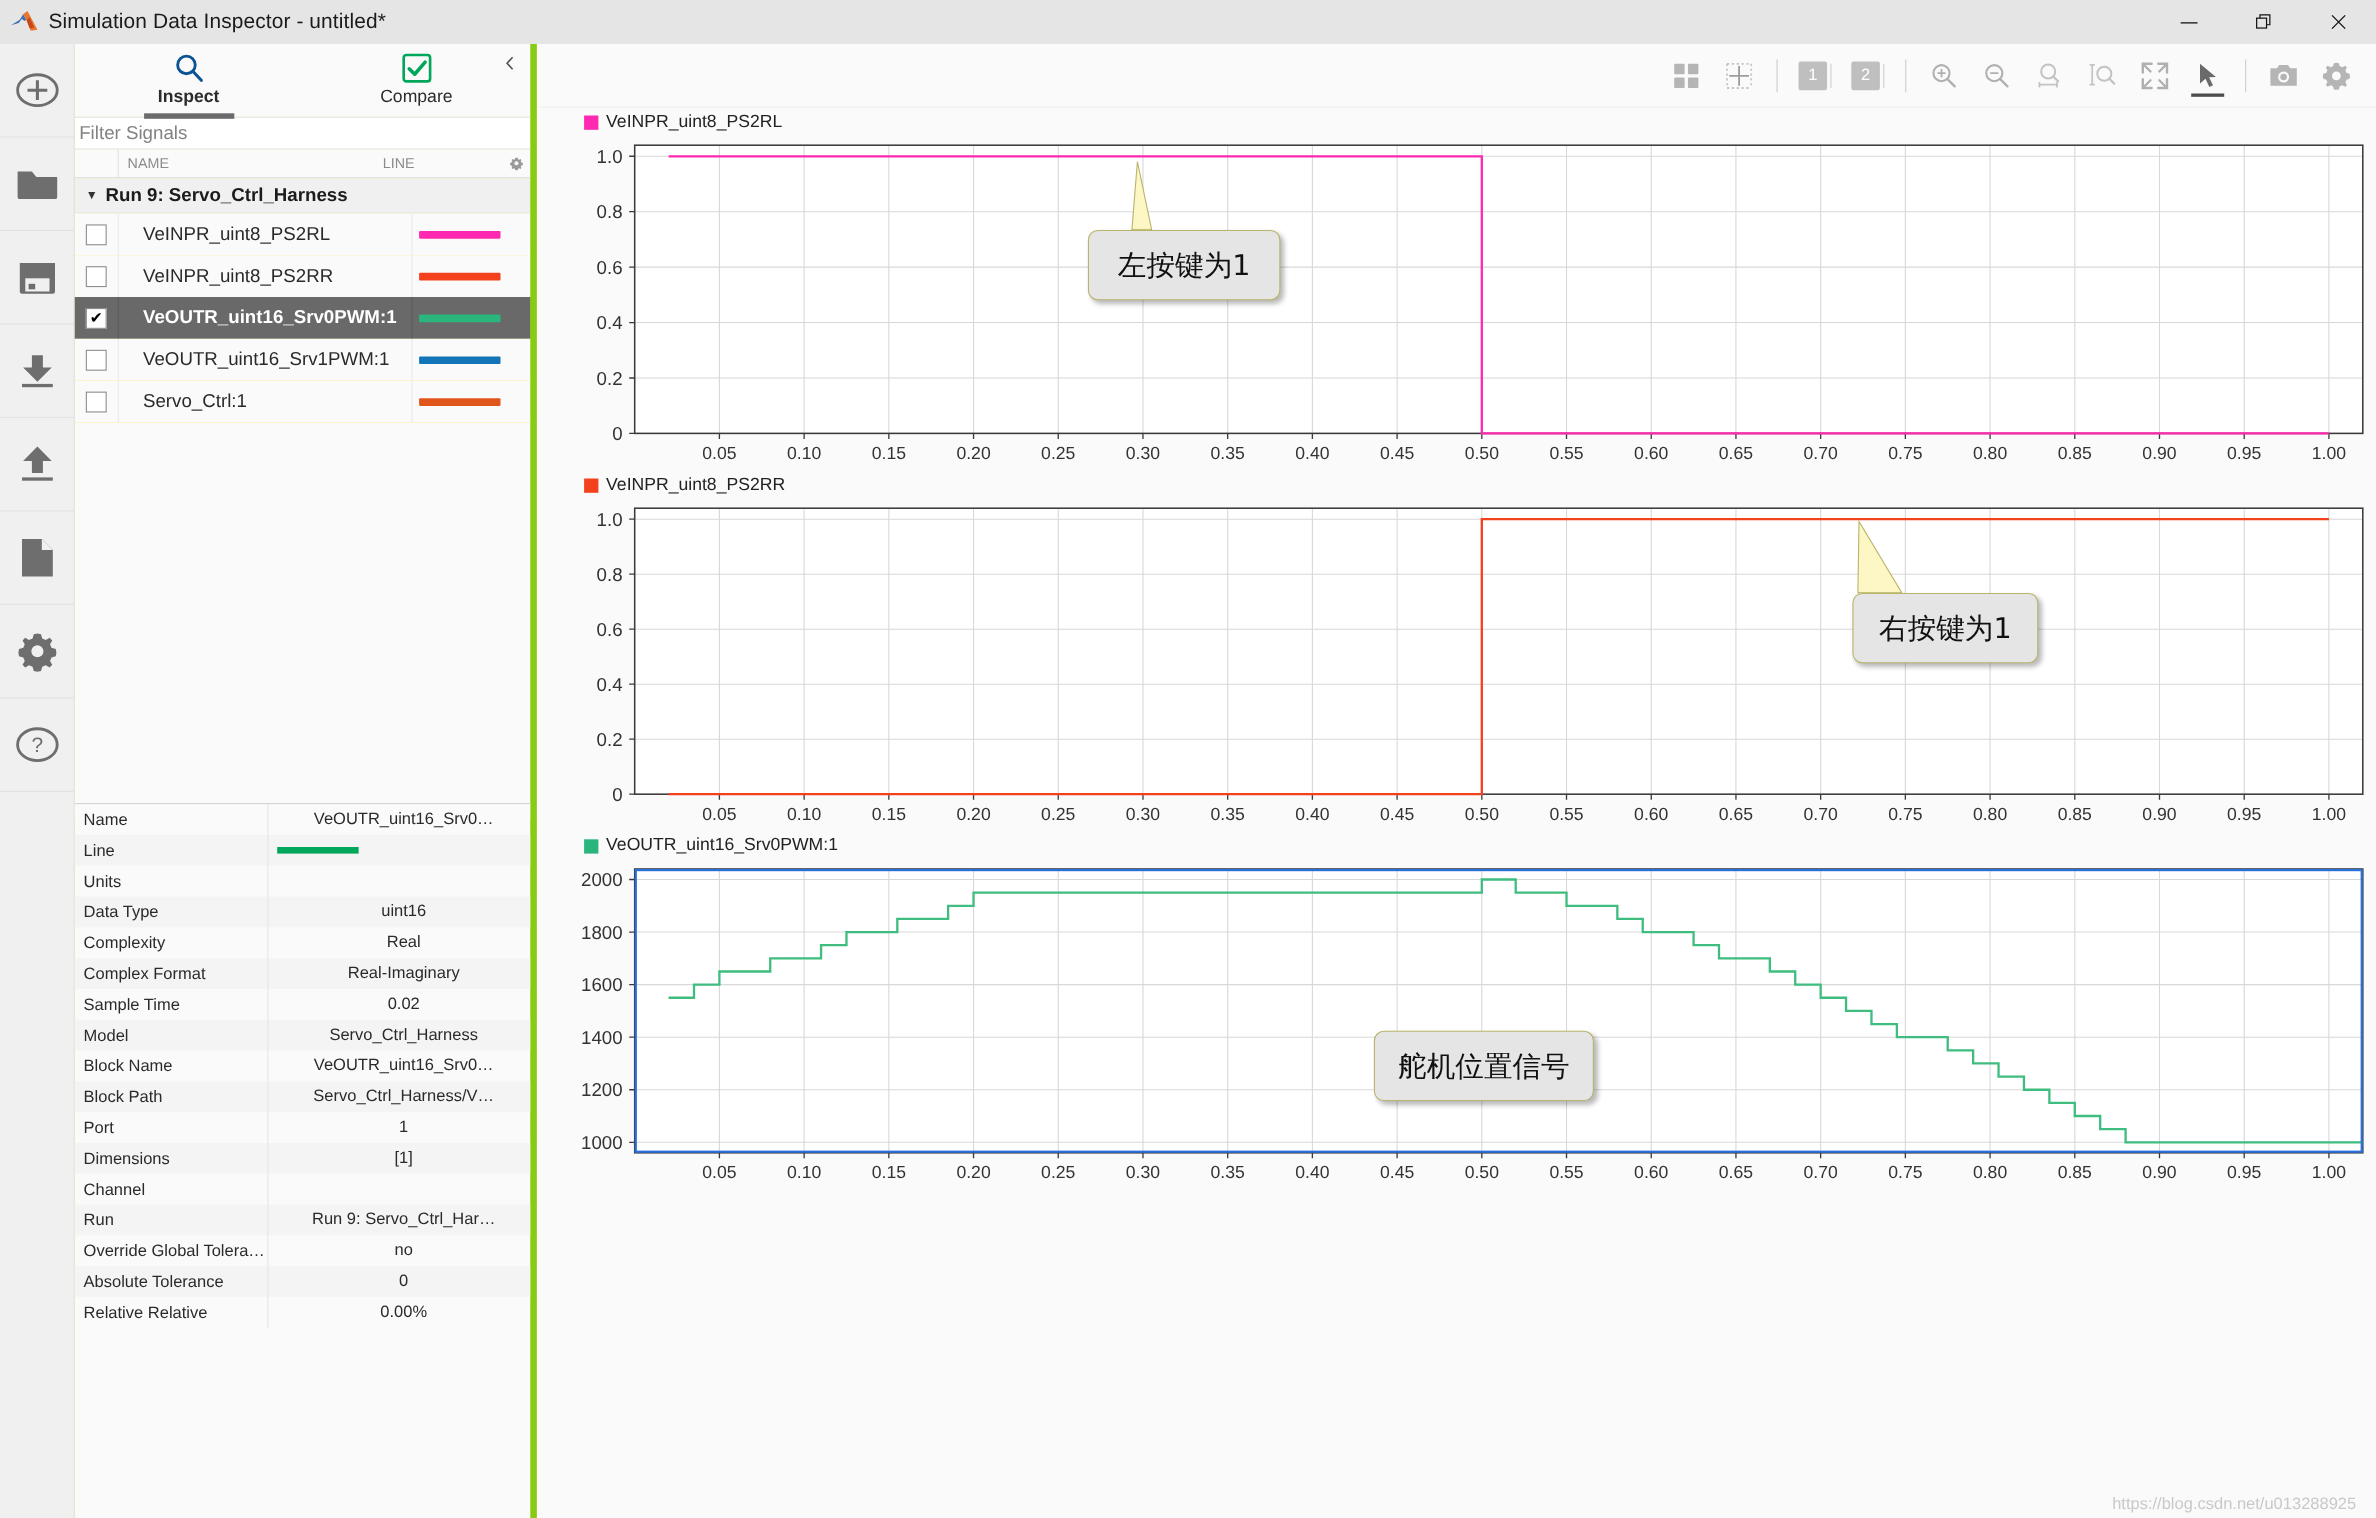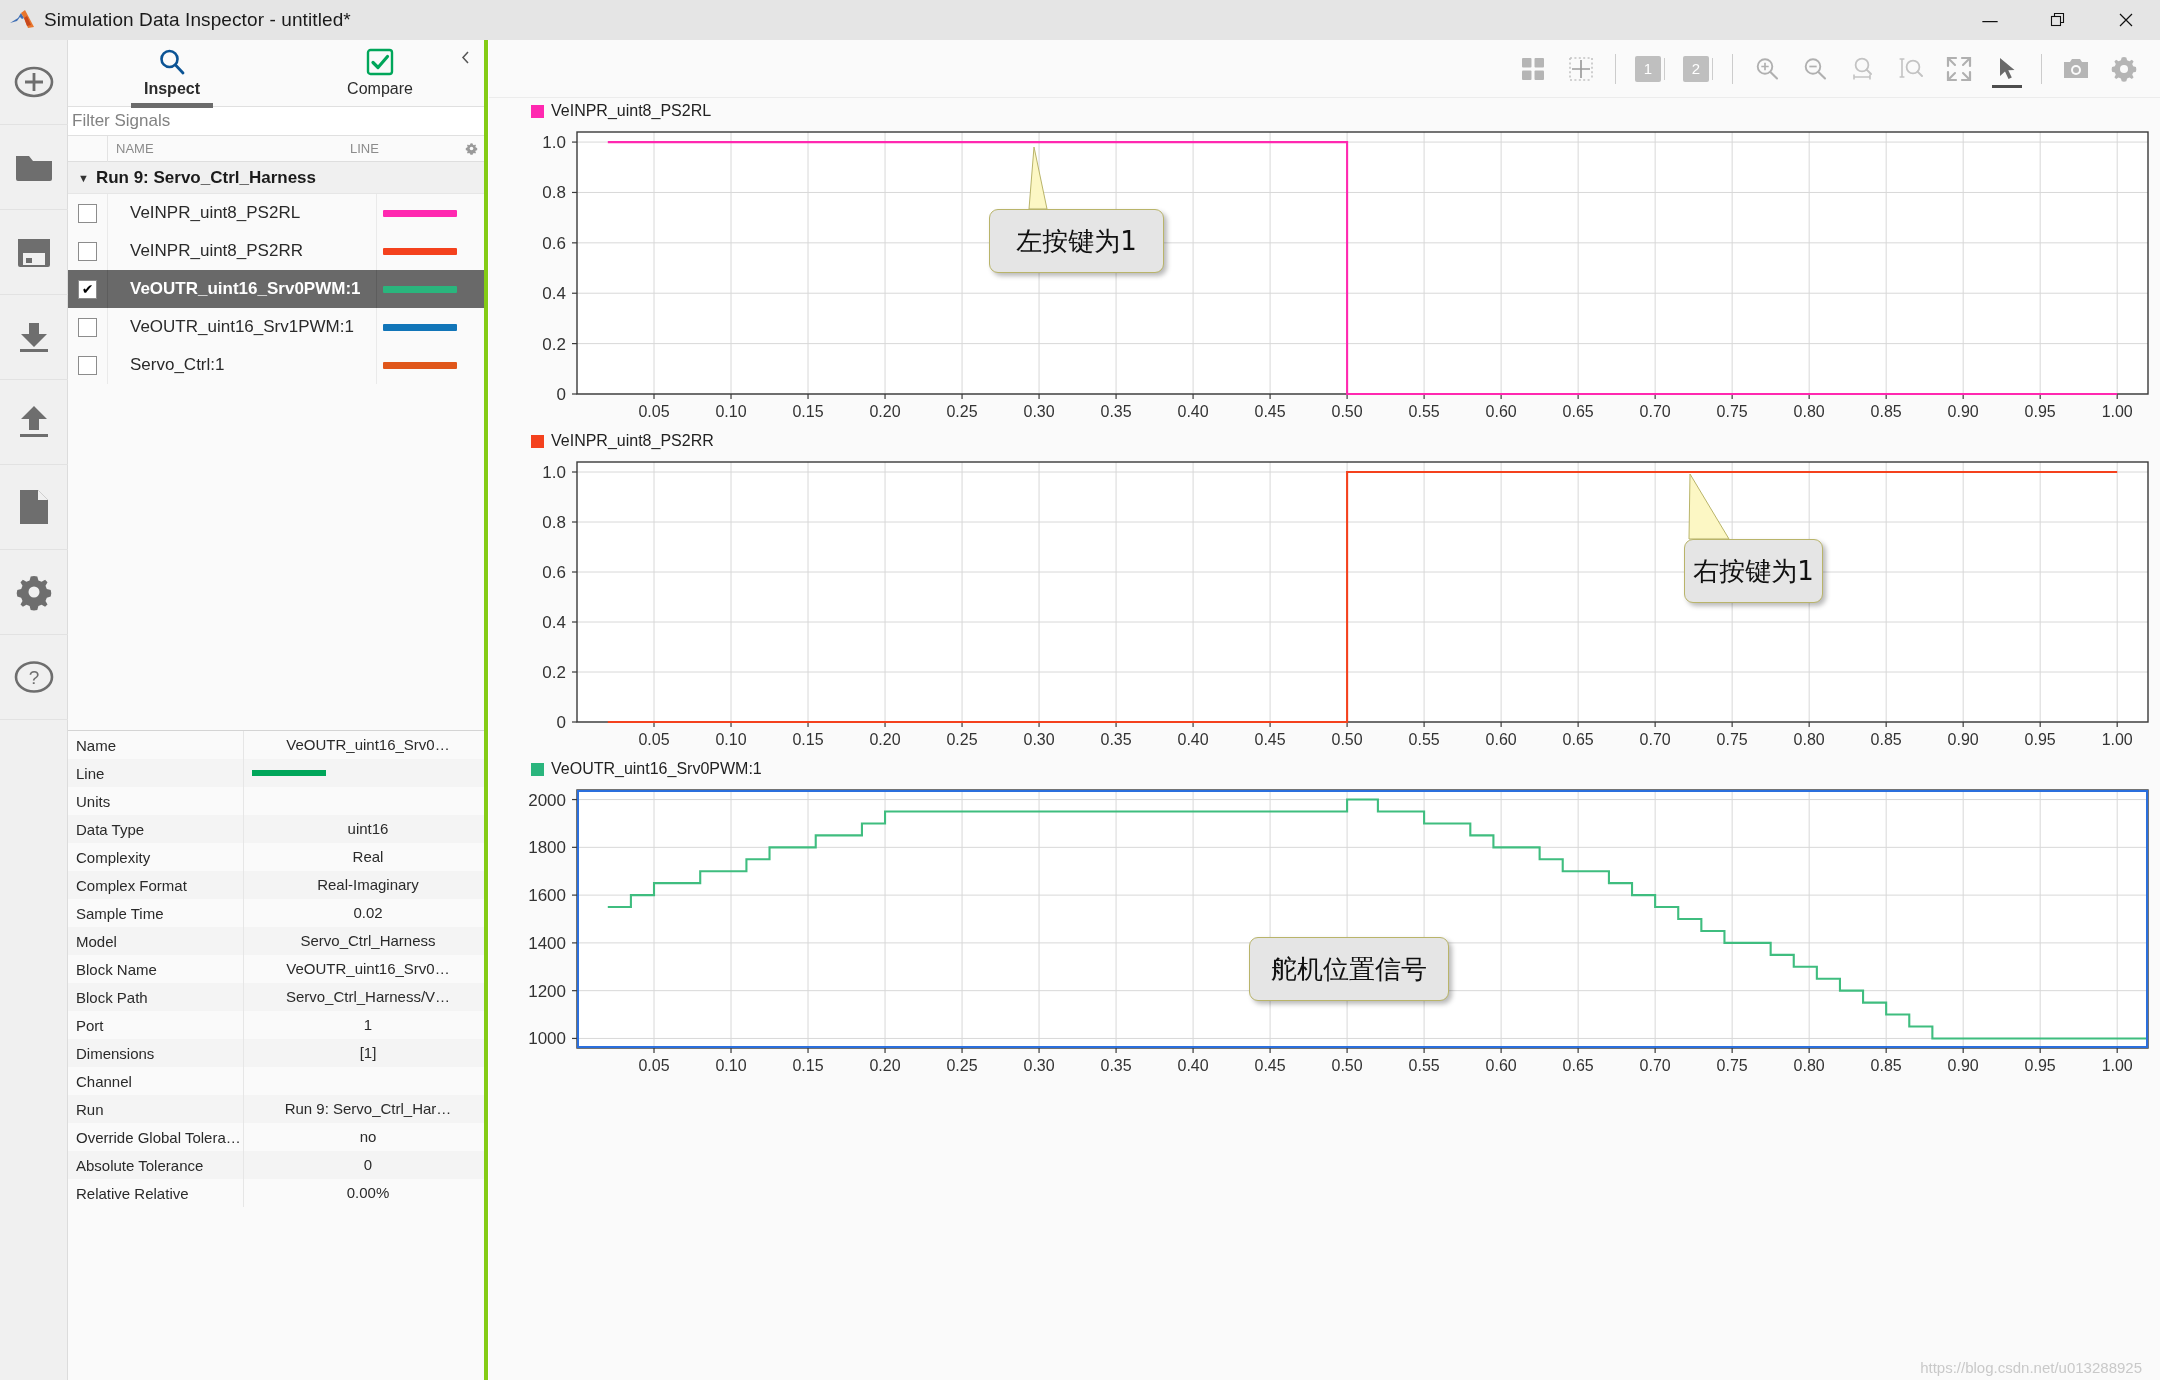--- a/index.html
+++ b/index.html
@@ -28,21 +28,21 @@
   }
   .rail-btn {
     width: 68px; height: 85px; display: flex; align-items: center; justify-content: center;
     border-bottom: 1px solid #e2e2e2; cursor: pointer;
   }
   .rail-btn svg { fill: #6e6e6e; }
 
   
   .sigpanel {
     position: absolute; left: 68px; top: 40px; width: 420px; height: 1340px;
-    background: #fde047; border-right: 4px solid #84cc16;
+    background: #fde047; border-right: 6px solid #84cc16;
   }
   .tabstrip { display: flex; height: 66px; position: relative; background: #fafafa; }
   .tabitem {
     flex: 1; display: flex; flex-direction: column; align-items: center;
     justify-content: flex-start; padding-top: 5px; cursor: pointer; position: relative;
   }
   .tabicon { height: 34px; display: flex; align-items: center; }
   .tablabel { font-size: 16px; color: #2b2b2b; margin-top: 1px; }
   .tabitem.active .tablabel { font-weight: bold; }
   .tabitem.active::after {
@@ -674,21 +674,21 @@
               <line x1="83" y1="68" x2="88" y2="68" stroke="#3a3a3a" stroke-width="1.2"></line>
               <text x="77" y="74" text-anchor="end" font-size="17" fill="#333" font-family="Liberation Sans, sans-serif">0.8</text>
               <line x1="83" y1="18.00000000000003" x2="88" y2="18.00000000000003" stroke="#3a3a3a" stroke-width="1.2"></line>
               <text x="77" y="24.00000000000003" text-anchor="end" font-size="17" fill="#333" font-family="Liberation Sans, sans-serif">1.0</text>
               <path d="M118.80392156862746 268 L858.0980392156862 268 L858.0980392156862 18.00000000000003 L1628.1960784313724 18.00000000000003 " fill="none" stroke="#f4411d" stroke-width="2.1" stroke-linejoin="miter"></path>
             </svg>
             <div class="callout" style="left: 1195px; top: 85px; width: 175px; height: 64px;">
               <svg width="420" height="200" style="position:absolute; left:-160px; top:-110px; overflow:visible;">
                 <path d="M 165 110 L 166 45 L 205 110 Z" fill="#fcf7c4" stroke="#b9b46a" stroke-width="1"></path>
               </svg>
-              <div class="cal-box" style="width: 139px; height: 64px; position: relative;">右按键为1</div>
+              <div class="cal-box" style="width: 169px; height: 64px; position: relative;">右按键为1</div>
             </div>
           </div>
         </div>
         <div class="plot" style="height: 326px;">
           <div class="plot-legend">
             <span class="leg-sq" style="background:#2ab57d"></span>
             <span class="leg-lbl">VeOUTR_uint16_Srv0PWM:1</span>
           </div>
           <div class="plot-body" style="height: 300px;">
             <svg class="plot-svg" width="1671" height="300">

